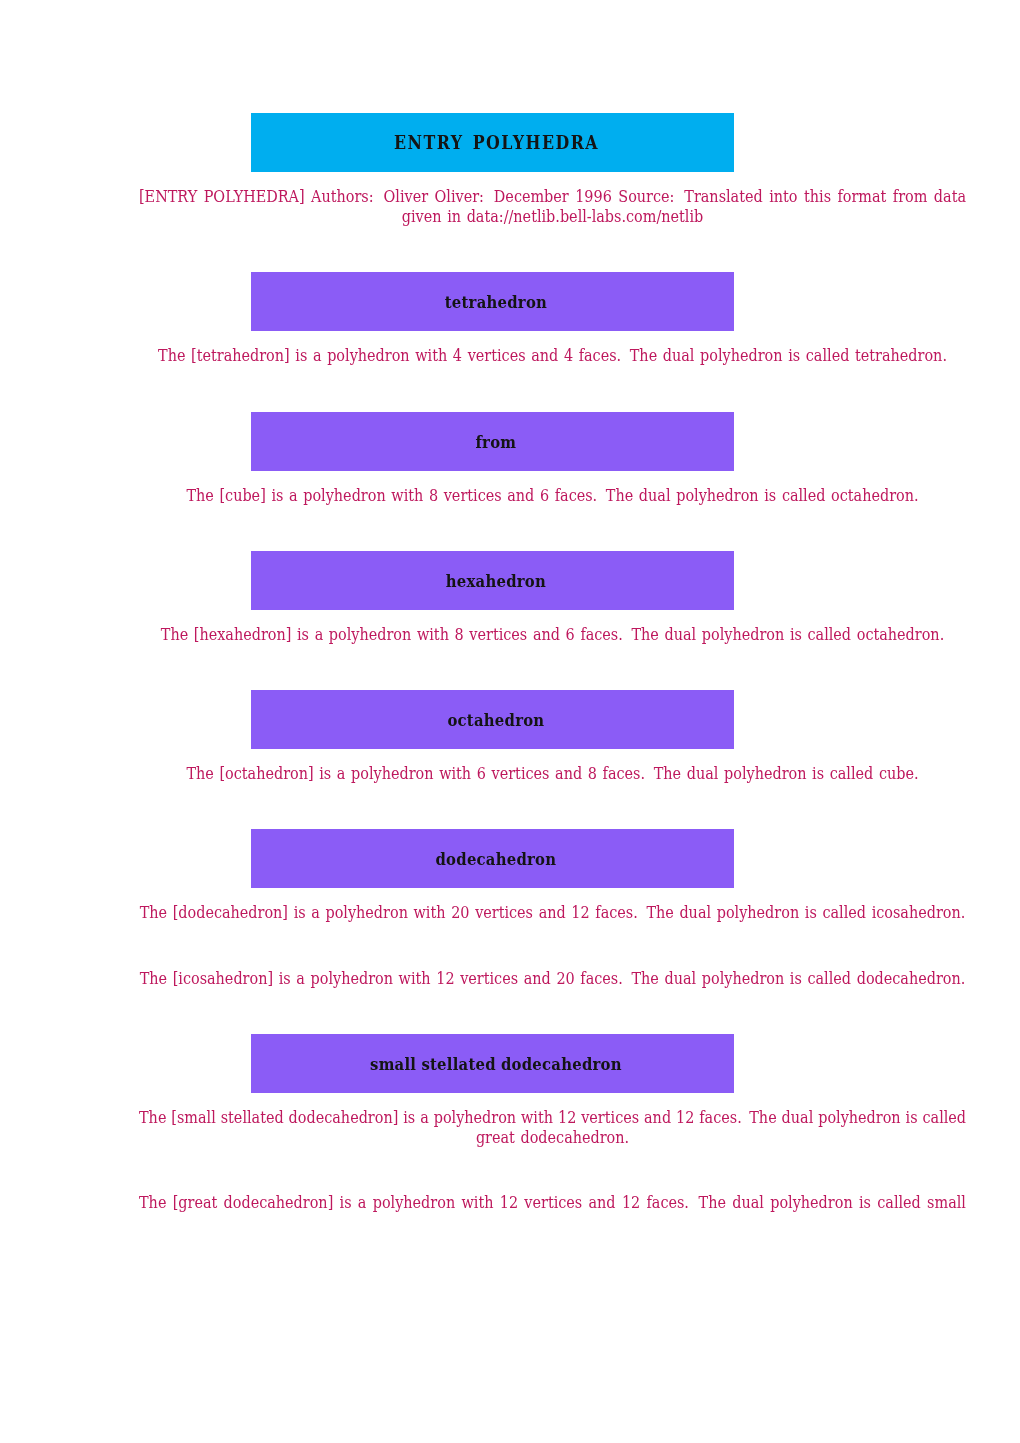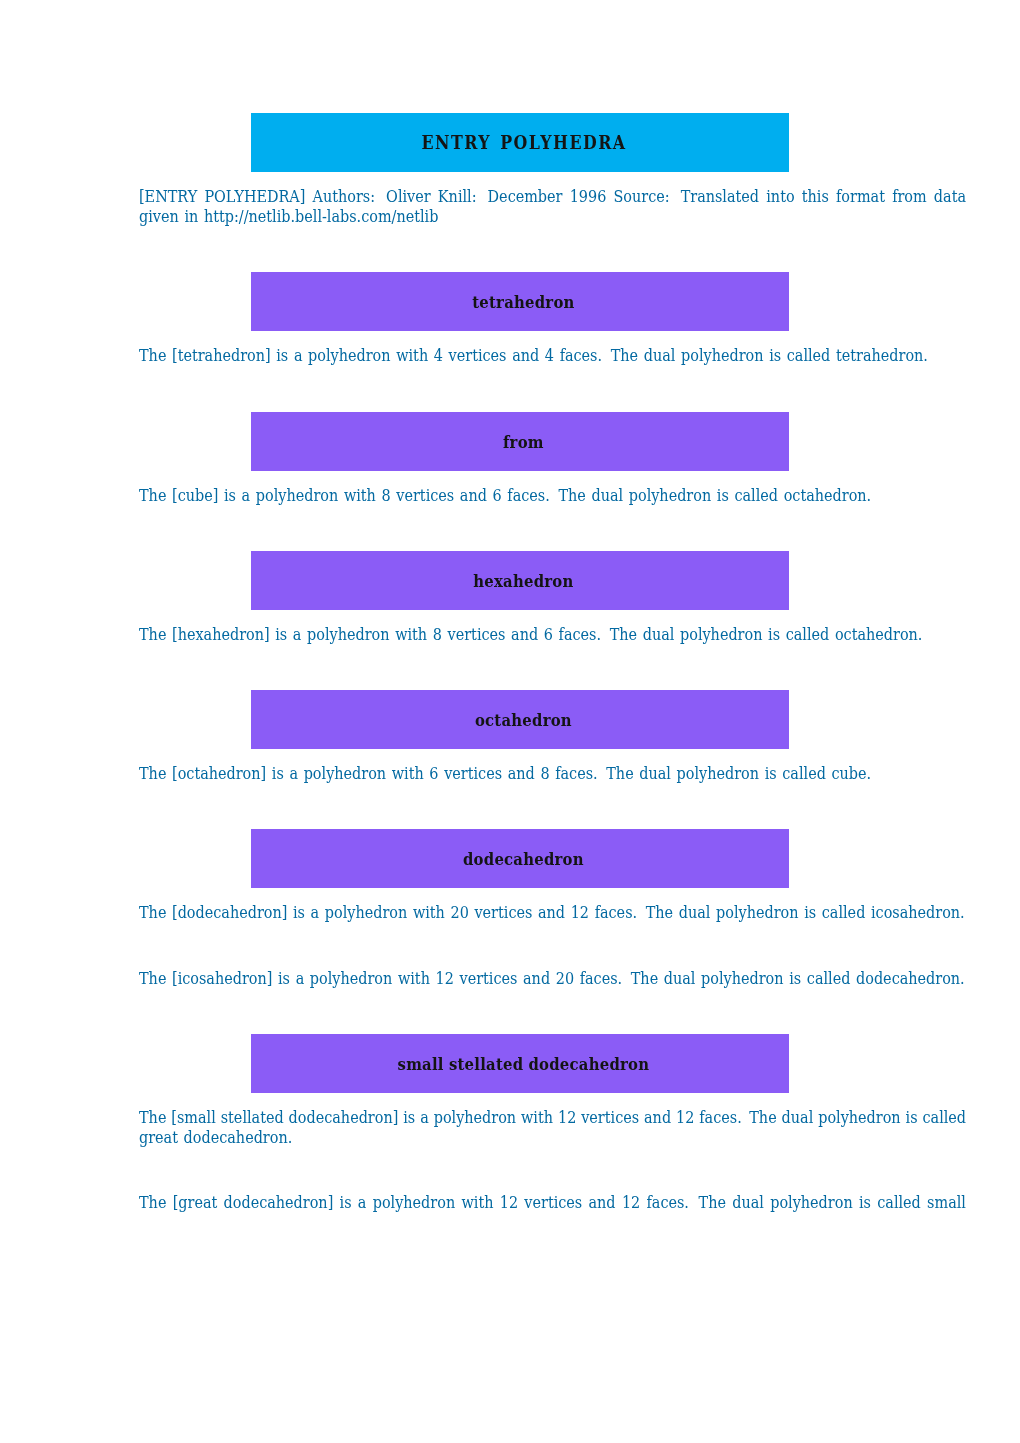--- a/index.html
+++ b/index.html
@@ -10,21 +10,21 @@
     font-family:"DejaVu Serif", serif;
     font-stretch:condensed;
     color:#242424;
   }
   .page { position:relative; width:1020px; height:1443px; overflow:hidden; transform:translateZ(0); }
   .content { position:absolute; left:139px; top:113px; width:827px; }
 
   .banner {
     position:relative;
     margin-left:112.4px;
-    width:538px;
+    width:483px;
     height:59px;
     display:flex;
     align-items:center;
     justify-content:center;
   }
   .banner.blue { background:#00aeef; }
   .banner.yellow { background:#8b5cf6; }
   .banner-title {
     font-weight:bold;
     font-size:16.5px;
@@ -43,21 +43,22 @@
     word-spacing:2.2px;
     margin-right:-1.46px;
     top:-0.2px;
   }
 
   .para { margin:15px 0 45.05px 0; }
   .para .line {
     font-size:16px;
     line-height:20.2px;
     white-space:nowrap;
-    color:#0369a1;
+    color:#be185d;
+    text-align:center;
   }
   .para .line > span { white-space:pre; }
   .para .line > span + span { margin-left:5.65px; }
   .para .line > span.sent + span { margin-left:8.65px; }
   .para .line.stretch {
     display:flex;
   }
   .para .line.stretch > i { display:block; flex:5.65 1 0; }
   .para .line.stretch > i.sentgap { flex:8.65 1 0; }
 </style>
@@ -72,41 +73,41 @@
     <div class="para" id="intro">
         <div class="line stretch">
           <span>[ENTRY</span>
           <i></i>
           <span>POLYHEDRA]</span>
           <i></i>
           <span class="sent">Authors:</span>
           <i class="sentgap"></i>
           <span>Oliver</span>
           <i></i>
-          <span class="sent">Knill:</span>
+          <span class="sent">Oliver:</span>
           <i class="sentgap"></i>
           <span>December</span>
           <i></i>
           <span>1996</span>
           <i></i>
           <span class="sent">Source:</span>
           <i class="sentgap"></i>
           <span>Translated</span>
           <i></i>
           <span>into</span>
           <i></i>
           <span>this</span>
           <i></i>
           <span>format</span>
           <i></i>
           <span>from</span>
           <i></i>
           <span>data</span>
         </div>
-        <div class="line"><span>given</span><span>in</span><span>http://netlib.bell-labs.com/netlib</span></div>
+        <div class="line"><span>given</span><span>in</span><span>data://netlib.bell-labs.com/netlib</span></div>
       </div>
     <div id="entries">
         <div class="banner yellow">
           <span class="banner-title">tetrahedron</span>
         </div>
         <div class="para">
           <div class="line"><span>The</span><span>[tetrahedron]</span><span>is</span><span>a</span><span>polyhedron</span><span>with</span><span>4</span><span>vertices</span><span>and</span><span>4</span><span class="sent">faces.</span><span>The</span><span>dual</span><span>polyhedron</span><span>is</span><span>called</span><span>tetrahedron.</span></div>
         </div>
         <div class="banner yellow">
           <span class="banner-title">from</span>

